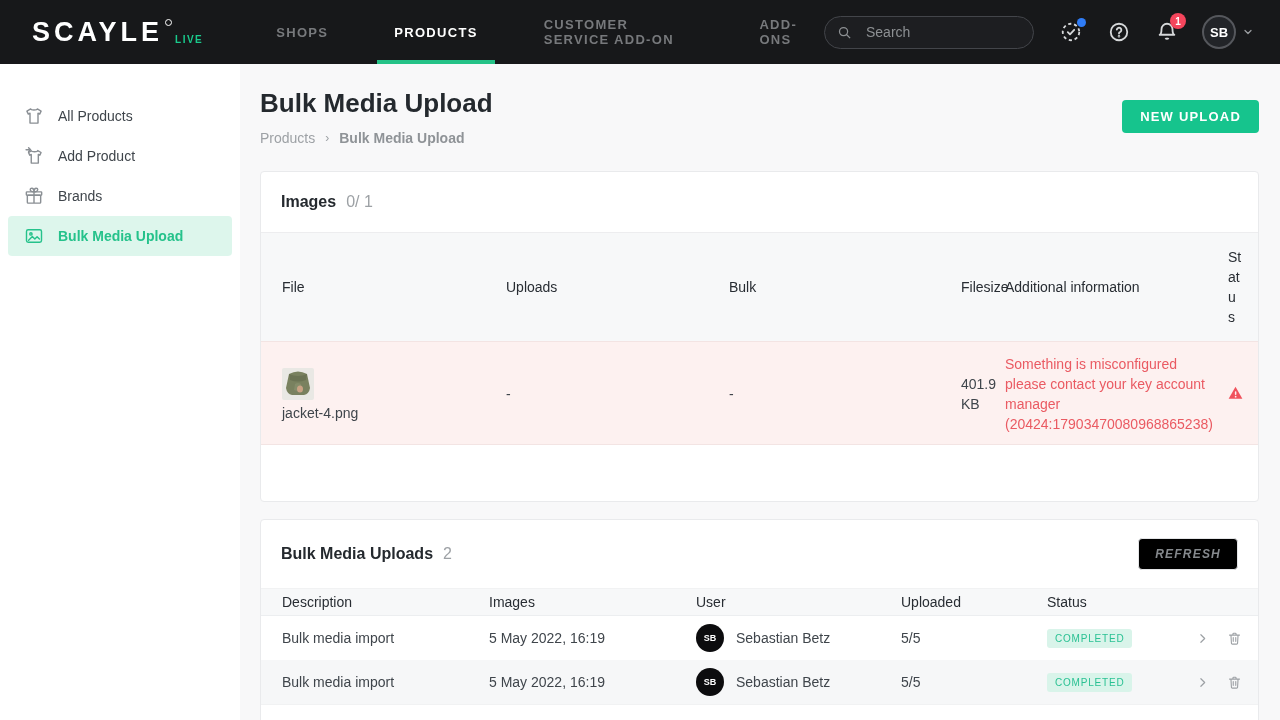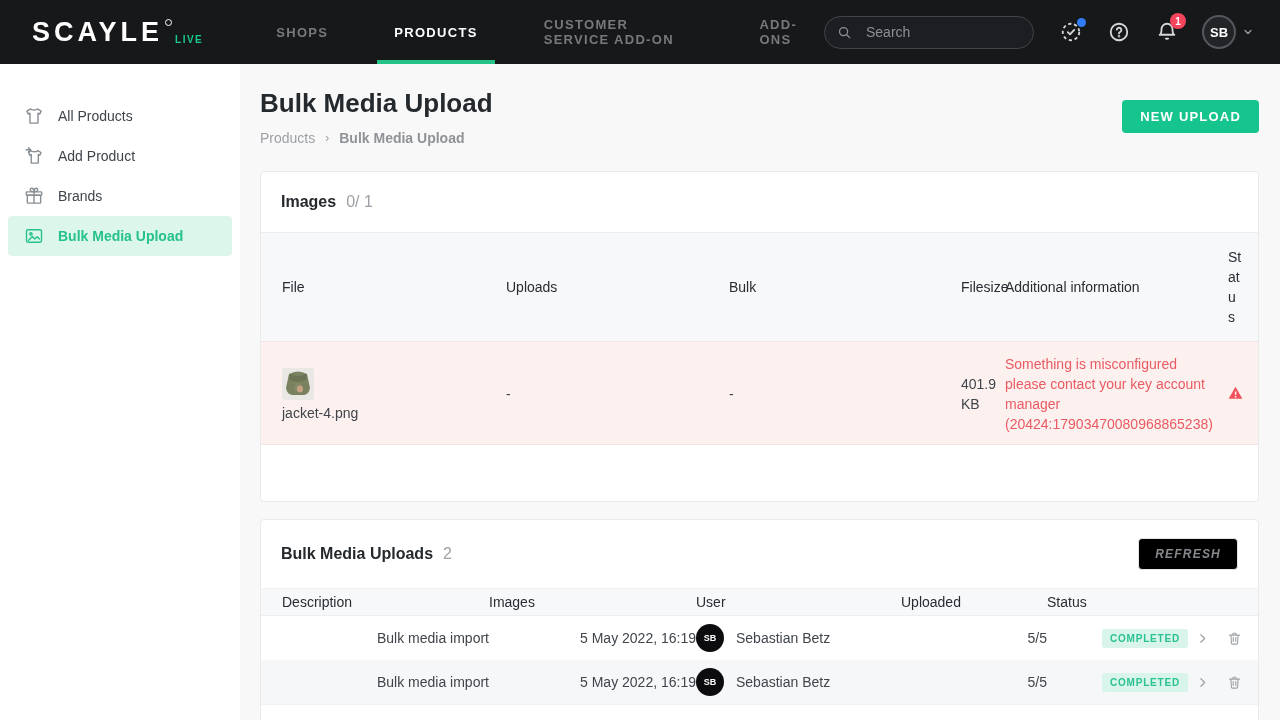--- a/index.html
+++ b/index.html
@@ -57,25 +57,25 @@
   .t1 tbody .col-filesize { white-space:normal; word-break:break-all; line-height:20px; color:#3f454b; }
   .t1 .col-status-h { word-break:break-all; line-height:20px; padding-right:16px; }
   .row-error td { background:#fdf1f0; border-top:1px solid #f3e4e3; border-bottom:1px solid #f3e4e3; padding-top:12px; padding-bottom:10px; vertical-align:middle; font-size:14px; color:#3f454b; }
   .thumb { width:32px; height:32px; border-radius:2px; overflow:hidden; display:block; }
   .file-name { font-size:14px; color:#3f454b; margin-top:5px; display:block; }
   .err-text { color:#ea5a62; font-size:14px; line-height:20px; padding-right:18px; display:block; }
   .t1-spacer { height:56px; }
 
   .t2 thead td { padding:5px 0; border-bottom:1px solid #eceef0; border-top:1px solid #f1f2f3; }
   .t2 td:first-child { padding-left:21px; }
-  .t2 tbody td { font-size:14px; color:#3f454b; padding:8px 0; height:43px; vertical-align:middle;text-align:right; }
+  .t2 tbody td { font-size:14px; color:#3f454b; padding:8px 0; height:43px; vertical-align:middle; }
   .t2 tbody tr.alt td { background:#f6f7f8; }
   .user-cell { display:flex; align-items:center; }
   .user-avatar { width:28px; height:28px; border-radius:50%; background:#0c0c0e; color:#fff; font-size:9px; font-weight:700; display:flex; align-items:center; justify-content:center; margin-right:12px; flex:none; }
-  .badge-completed { display:inline-block; background:#d9f4ea; color:#2ac193; font-size:10px; font-weight:700; letter-spacing:0.8px; border-radius:3px; padding:4px 8px; }
+  .badge-completed { display:inline-block; background:#d9f4ea; color:#2ac193; font-size:10px; font-weight:400; letter-spacing:0.8px; border-radius:3px; padding:4px 8px; }
   .row-actions { display:flex; align-items:center; justify-content:flex-end; padding-right:18px; gap:18px; }
   .icon-btn { cursor:pointer; display:flex; color:#9da1a5; }
 
   .card-foot { display:flex; align-items:center; padding:15px 20px 16px 20px; border-top:1px solid #f1f2f3; }
 </style>
 </head>
 <body>
 
 <div class="topbar">
   <div class="logo-wrap">

